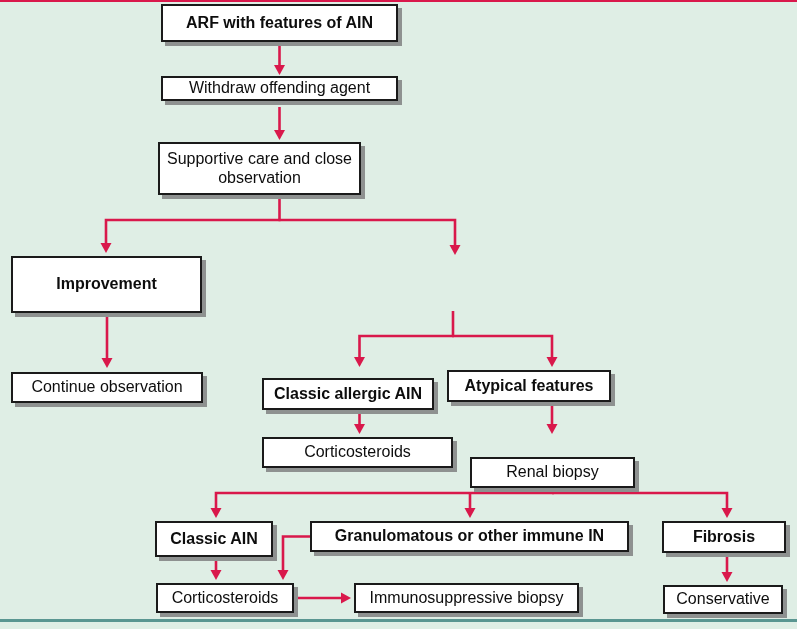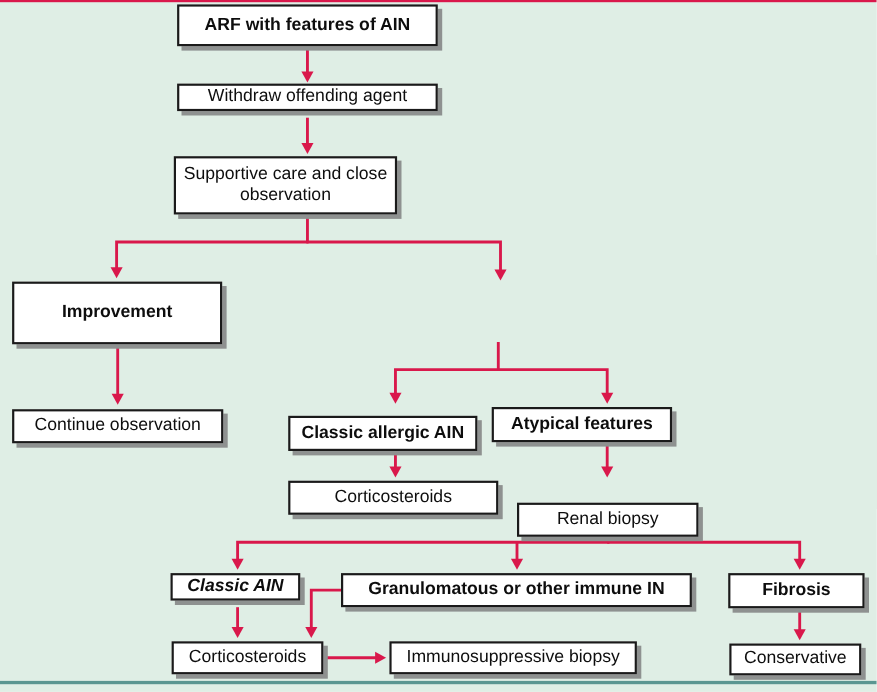--- a/index.html
+++ b/index.html
@@ -139,21 +139,21 @@
   <div class="node" style="left:11px; top:372px; width:192px; height:31px;">Continue observation</div>
 
   <div class="node bold" style="left:262px; top:378px; width:172px; height:32px;">Classic allergic AIN</div>
 
   <div class="node bold" style="left:447px; top:370px; width:164px; height:32px;">Atypical features</div>
 
   <div class="node" style="left:262px; top:437px; width:191px; height:31px;">Corticosteroids</div>
 
   <div class="node" style="left:470px; top:437px; width:165px; height:31px;margin-top:20px;">Renal biopsy</div>
 
-  <div class="node bold" style="left:155px; top:521px; width:118px; height:25px;font-style:italic;">Classic AIN</div>
+  <div class="node bold" style="left:155px; top:521px; width:118px; height:36px;">Classic AIN</div>
 
   <div class="node bold" style="left:310px; top:521px; width:319px; height:31px;">Granulomatous or other immune IN</div>
 
   <div class="node bold" style="left:662px; top:521px; width:124px; height:32px;">Fibrosis</div>
 
   <div class="node" style="left:156px; top:583px; width:138px; height:30px;">Corticosteroids</div>
 
   <div class="node" style="left:354px; top:583px; width:225px; height:30px;">Immunosuppressive biopsy</div>
 
   <div class="node" style="left:663px; top:585px; width:120px; height:29px;">Conservative</div>

